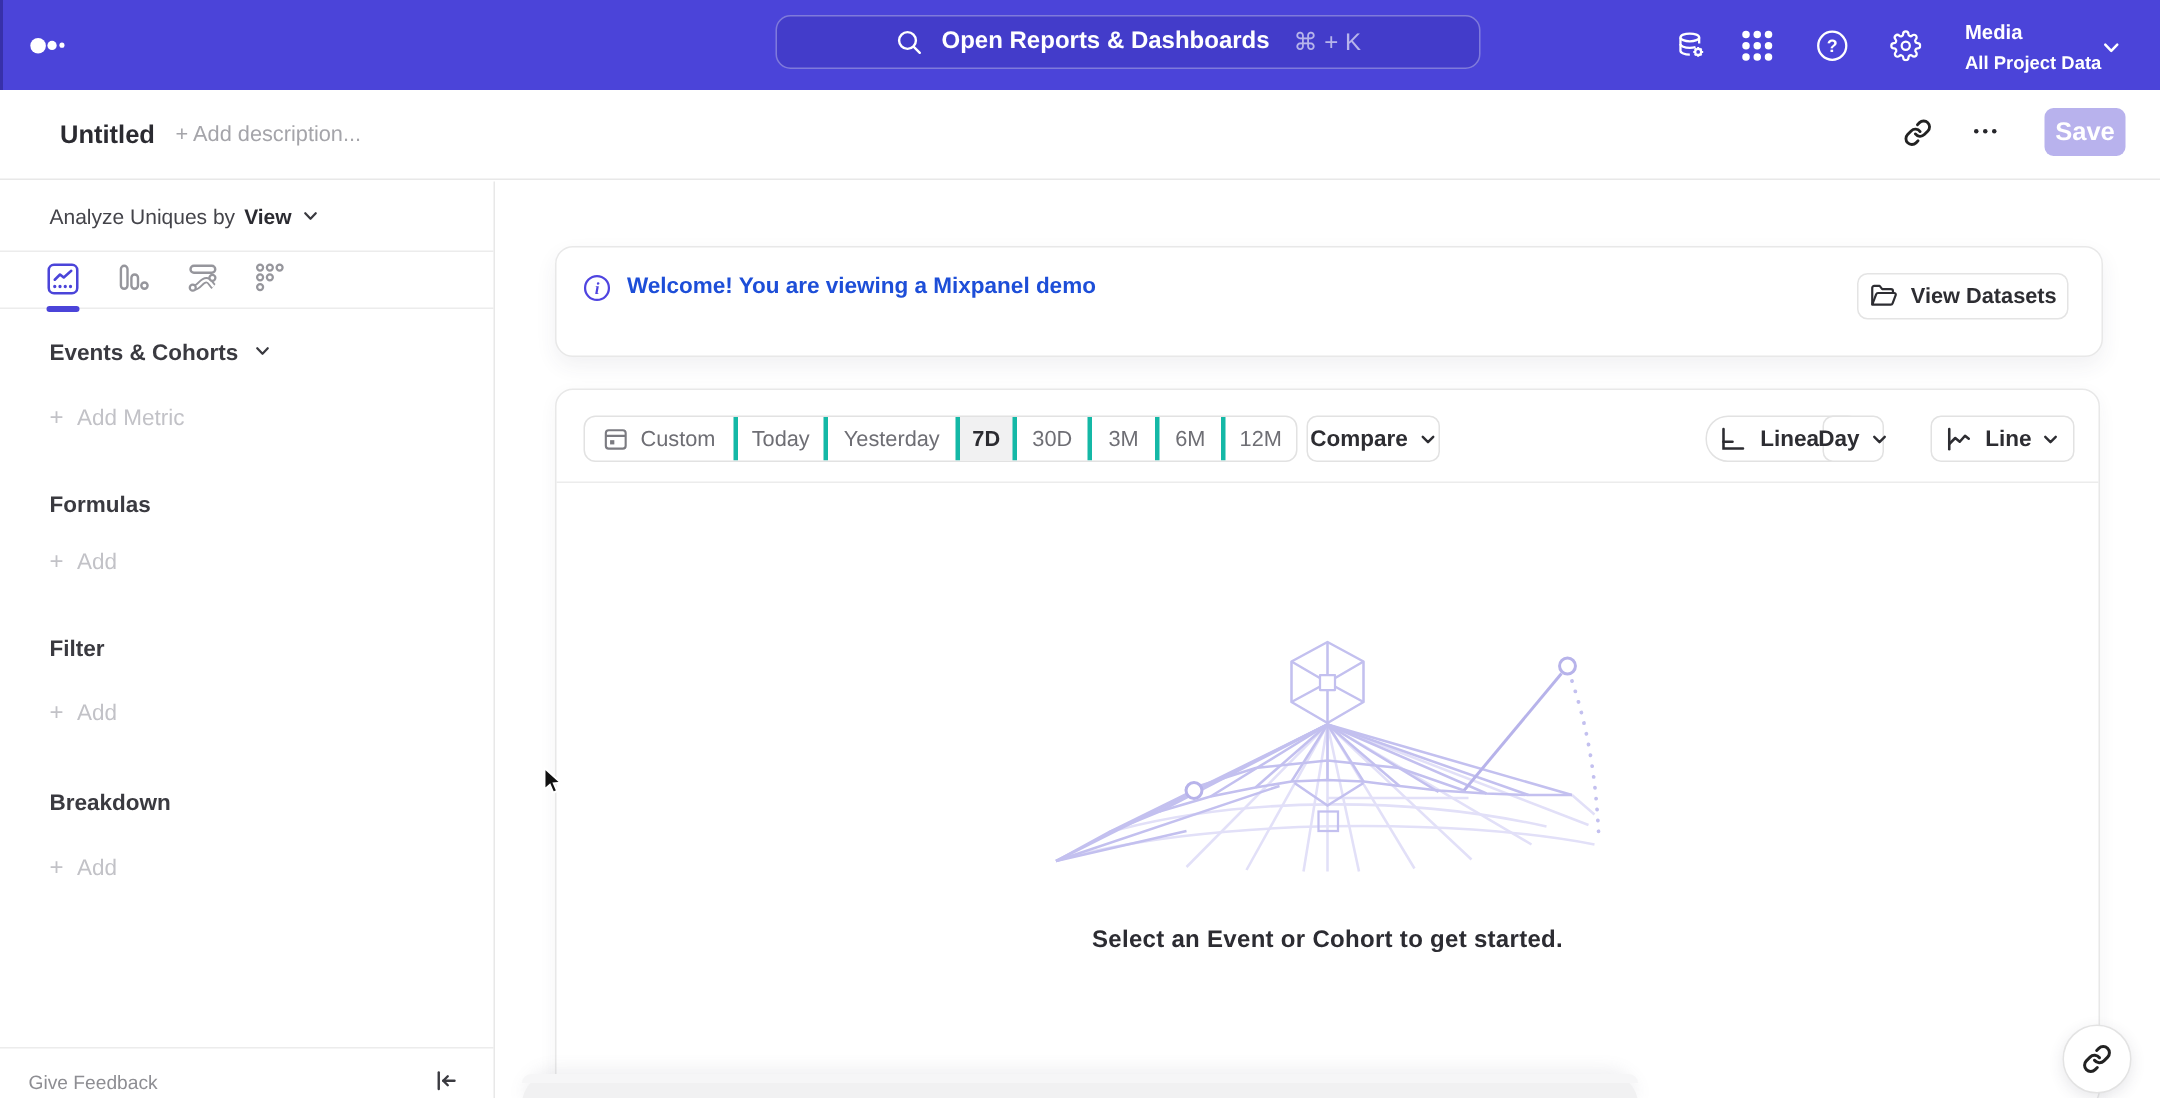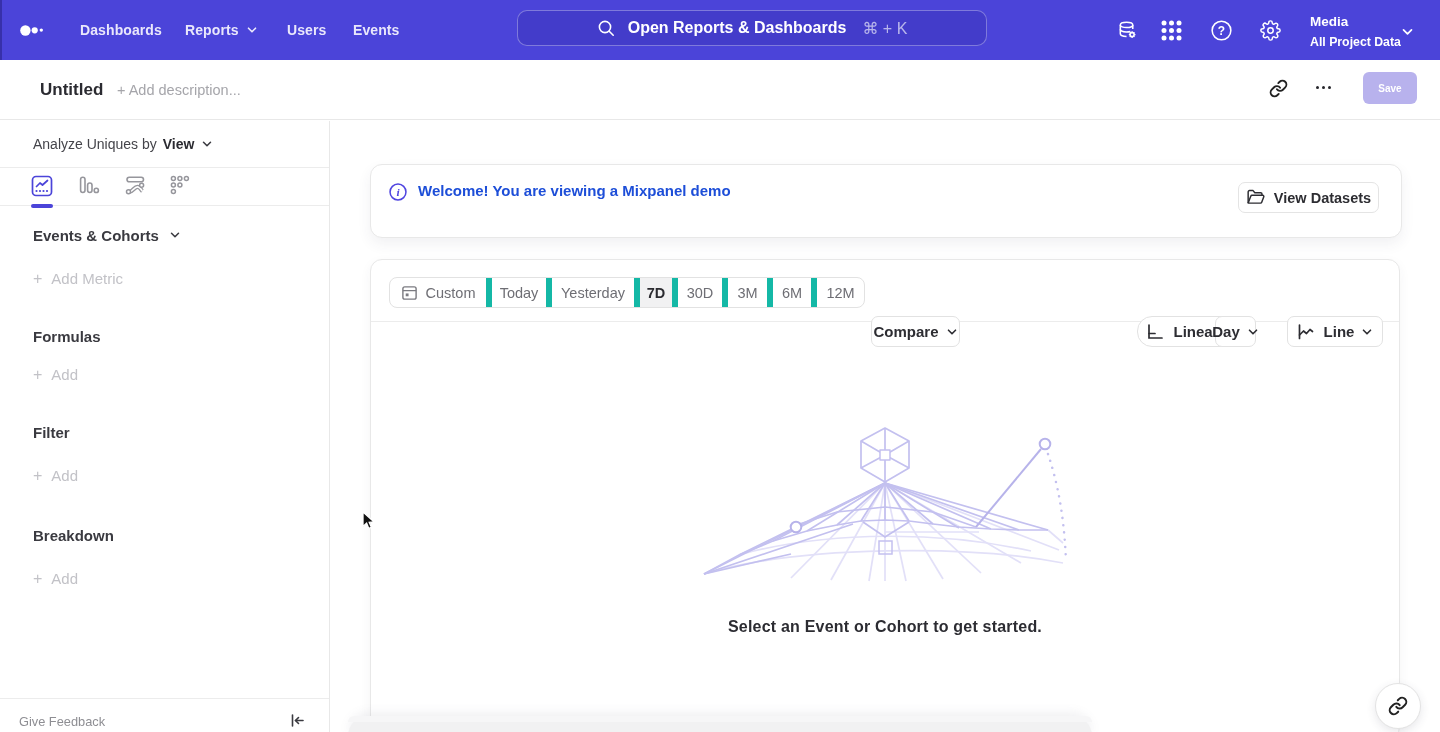--- a/index.html
+++ b/index.html
@@ -24,21 +24,21 @@
   .projbox { position:absolute; color:#fff; line-height:1.3; }
   .projbox .p1 { font-size:13.5px; font-weight:700; margin-bottom:4px; }
   .projbox .p2 { font-size:12.3px; font-weight:700; }
 
   
   .titlerow { position:absolute; left:0; top:60px; width:1440px; height:60px; background:#fff;
     border-bottom:1px solid #e8e8e8; }
   .untitled { position:absolute; left:40px; top:80px; font-size:17px; font-weight:700; color:#2b2b31; }
   .adddesc { position:absolute; left:117px; top:82px; font-size:14.5px; color:#a5a5aa; }
   .saveBtn { position:absolute; left:1363px; top:72px; width:54px; height:32px; background:#b8b2ed;
-    border-radius:6px; color:#fff; font-size:10px; font-weight:700; display:flex; align-items:center;
+    border-radius:6px; color:#fff; font-size:17px; font-weight:700; display:flex; align-items:center;
     justify-content:center; }
   .dots3 { position:absolute; left:1316px; top:86px; width:24px; height:5px; white-space:nowrap; }
   .dots3 i { display:inline-block; width:3.4px; height:3.4px; border-radius:50%; background:#26262b; margin-right:2.4px; vertical-align:top;}
 
   
   .sidebar { position:absolute; left:0; top:121px; width:330px; height:611px; background:#fff;
     border-right:1px solid #e8e8e8; }
   .srow1 { position:absolute; left:33px; top:0; height:46px; display:flex; align-items:center;
     font-size:14px; color:#44444a; }
   .srow1 b { color:#2b2b31; font-weight:700; margin-left:6px; }
@@ -57,25 +57,25 @@
   .banner .bsub { position:absolute; left:47px; top:41px; font-size:14px; color:#6f6f75; }
   .vdBtn { position:absolute; left:867px; top:17px; width:141px; height:31px; border:1px solid #e4e4e4;
     border-radius:7px; display:flex; align-items:center; justify-content:center; font-size:14.5px;
     font-weight:700; color:#2d2d32; background:#fff; }
   .card { position:absolute; left:370px; top:259px; width:1030px; height:480px; background:#fff;
     border:1px solid #e8e8e8; border-radius:12px; box-shadow:0 4px 12px rgba(60,60,80,0.05); }
   .controls { position:absolute; left:0; top:0; width:100%; height:62px; border-bottom:1px solid #ececec; }
   .seg { position:absolute; left:18px; top:17px; height:31px; border:1px solid #e2e2e2; border-radius:8px;
     display:flex; align-items:stretch; overflow:hidden; background:#fff; }
   .seg .cell { display:flex; align-items:center; justify-content:center; font-size:14.5px; color:#6e6e74;
-    border-right:6px solid #14b8a6; }
+    border-right:3px solid #14b8a6; }
   .seg .cell:last-child { border-right:none; }
   .seg .sel { background:#f1f1f2; color:#2b2b30; font-weight:700; }
   .btn { position:absolute; top:17px; height:31px; border:1px solid #e2e2e2; border-radius:7px; background:#fff;
-    display:flex; align-items:center; justify-content:center; font-size:15px; font-weight:700; color:#2d2d32;margin-top:39px; }
+    display:flex; align-items:center; justify-content:center; font-size:15px; font-weight:700; color:#2d2d32; }
   .chev { margin-left:7px; display:flex; }
   .empty-title { position:absolute; left:0; top:358px; width:100%; text-align:center; font-size:16px;
     font-weight:700; color:#2c2c32; letter-spacing:.2px; }
   .empty-sub { position:absolute; left:0; top:389px; width:100%; text-align:center; font-size:14px;
     color:#9496a0; }
   .empty-sub a { color:#4f45dd; text-decoration:none; font-weight:400; }
   .toast { position:absolute; left:348px; top:716px; width:744px; height:20px; background:#f1f1f2;
     border-radius:20px 20px 0 0; box-shadow:0 -4px 10px rgba(120,120,140,0.10); }
   .toast::after { content:""; position:absolute; left:0px; right:0px; top:0px; height:6px;
     border-radius:20px 20px 0 0; background:#f6f6f7; }
@@ -85,30 +85,20 @@
 </style>
 </head>
 <body>
 
 <div class="topbar">
   <svg class="logo" viewBox="0 0 30 16">
     <circle cx="5.4" cy="8.5" r="5.2" fill="#fff"></circle>
     <circle cx="14.7" cy="8.3" r="3.1" fill="#fff"></circle>
     <circle cx="21.3" cy="8.1" r="1.7" fill="#fff"></circle>
   </svg>
-  <div class="nav">
-    <span class="item" style="left:80px">Dashboards</span>
-    <span class="item" style="left:185px">Reports
-      <svg width="12" height="12" viewBox="0 0 12 12" style="margin-left:7px">
-          <path d="M2.5 4.2 L6 7.8 L9.5 4.2" stroke="#eceafc" stroke-width="1.6" fill="none" stroke-linecap="round" stroke-linejoin="round"></path>
-        </svg>
-    </span>
-    <span class="item" style="left:287px">Users</span>
-    <span class="item" style="left:353px">Events</span>
-  </div>
   <div class="searchbox">
     <svg width="19" height="19" viewBox="0 0 19 19" style="margin-right:12px">
       <circle cx="8" cy="8" r="5.6" stroke="#fff" stroke-width="1.6" fill="none"></circle>
       <path d="M12.2 12.2 L16.2 16.2" stroke="#fff" stroke-width="1.6" stroke-linecap="round"></path>
     </svg>
     <span>Open Reports &amp; Dashboards</span>
     <span class="kbd">⌘ + K</span>
   </div>
   <div class="topicons">
     <span class="ticon" style="left:1116px;top:19px">

